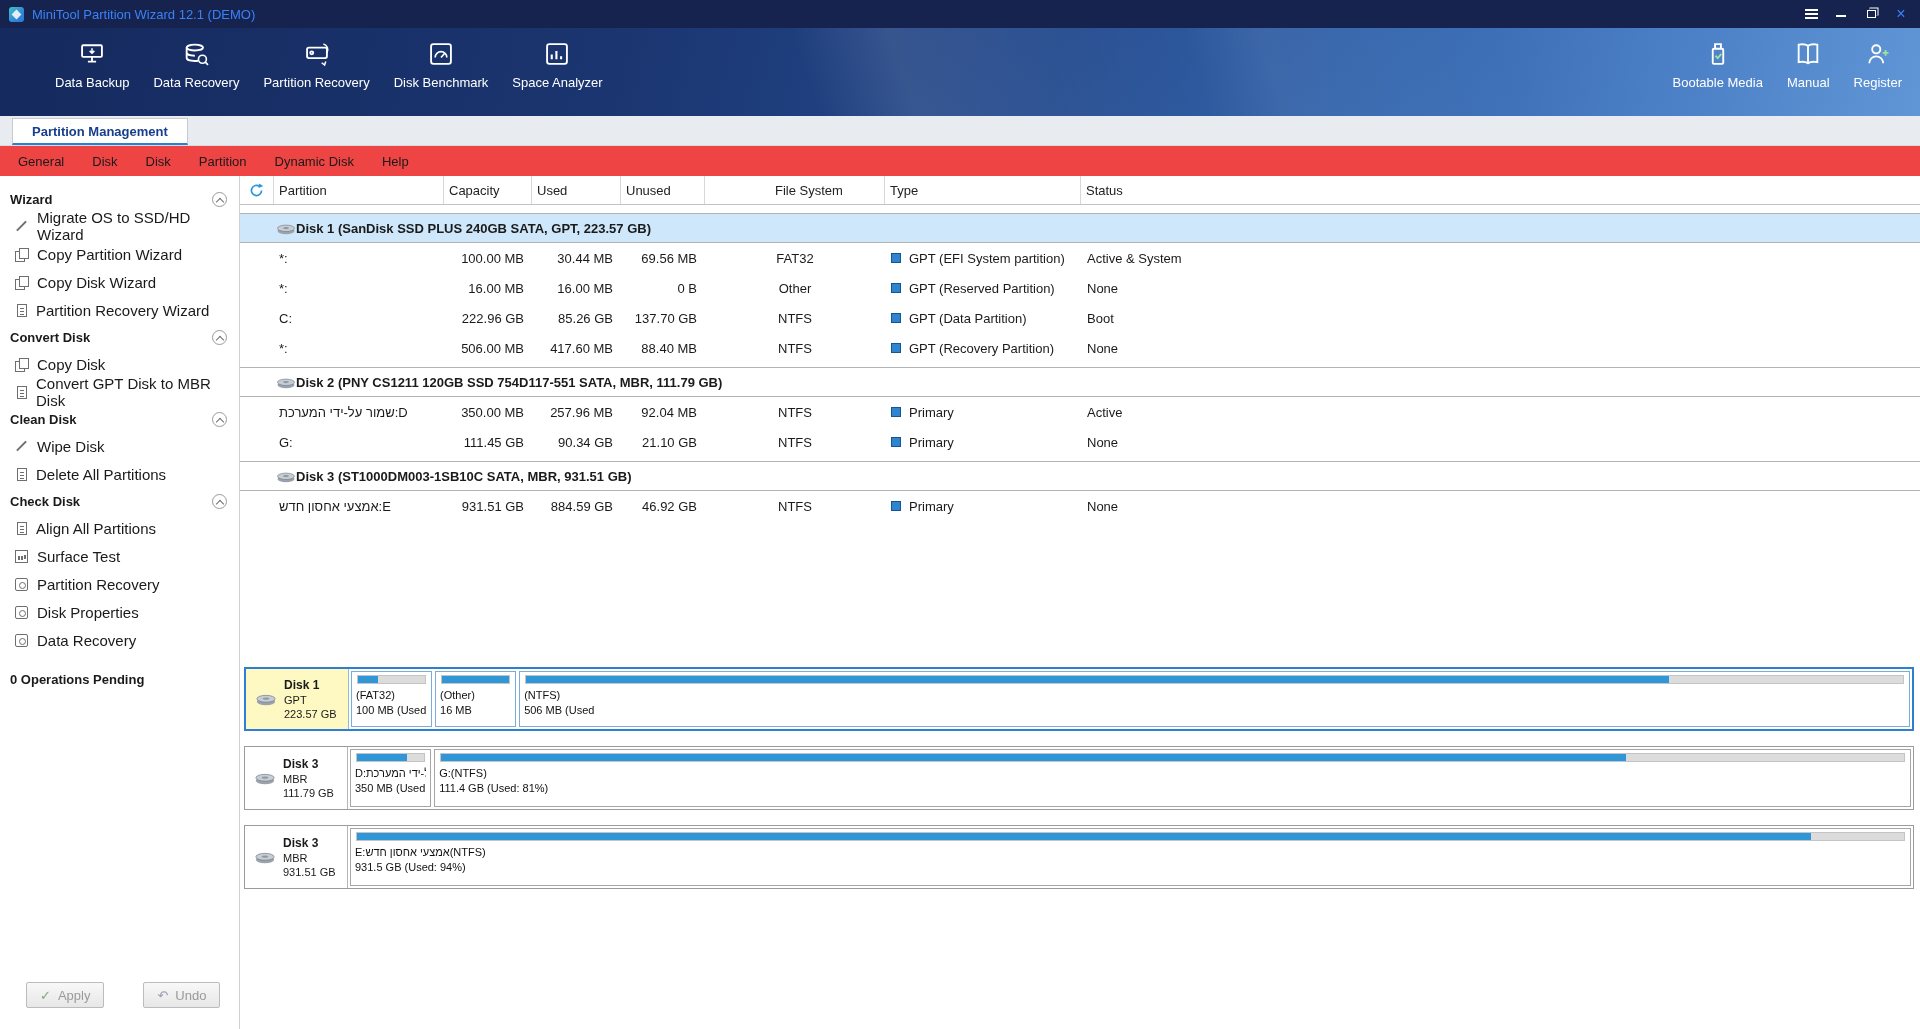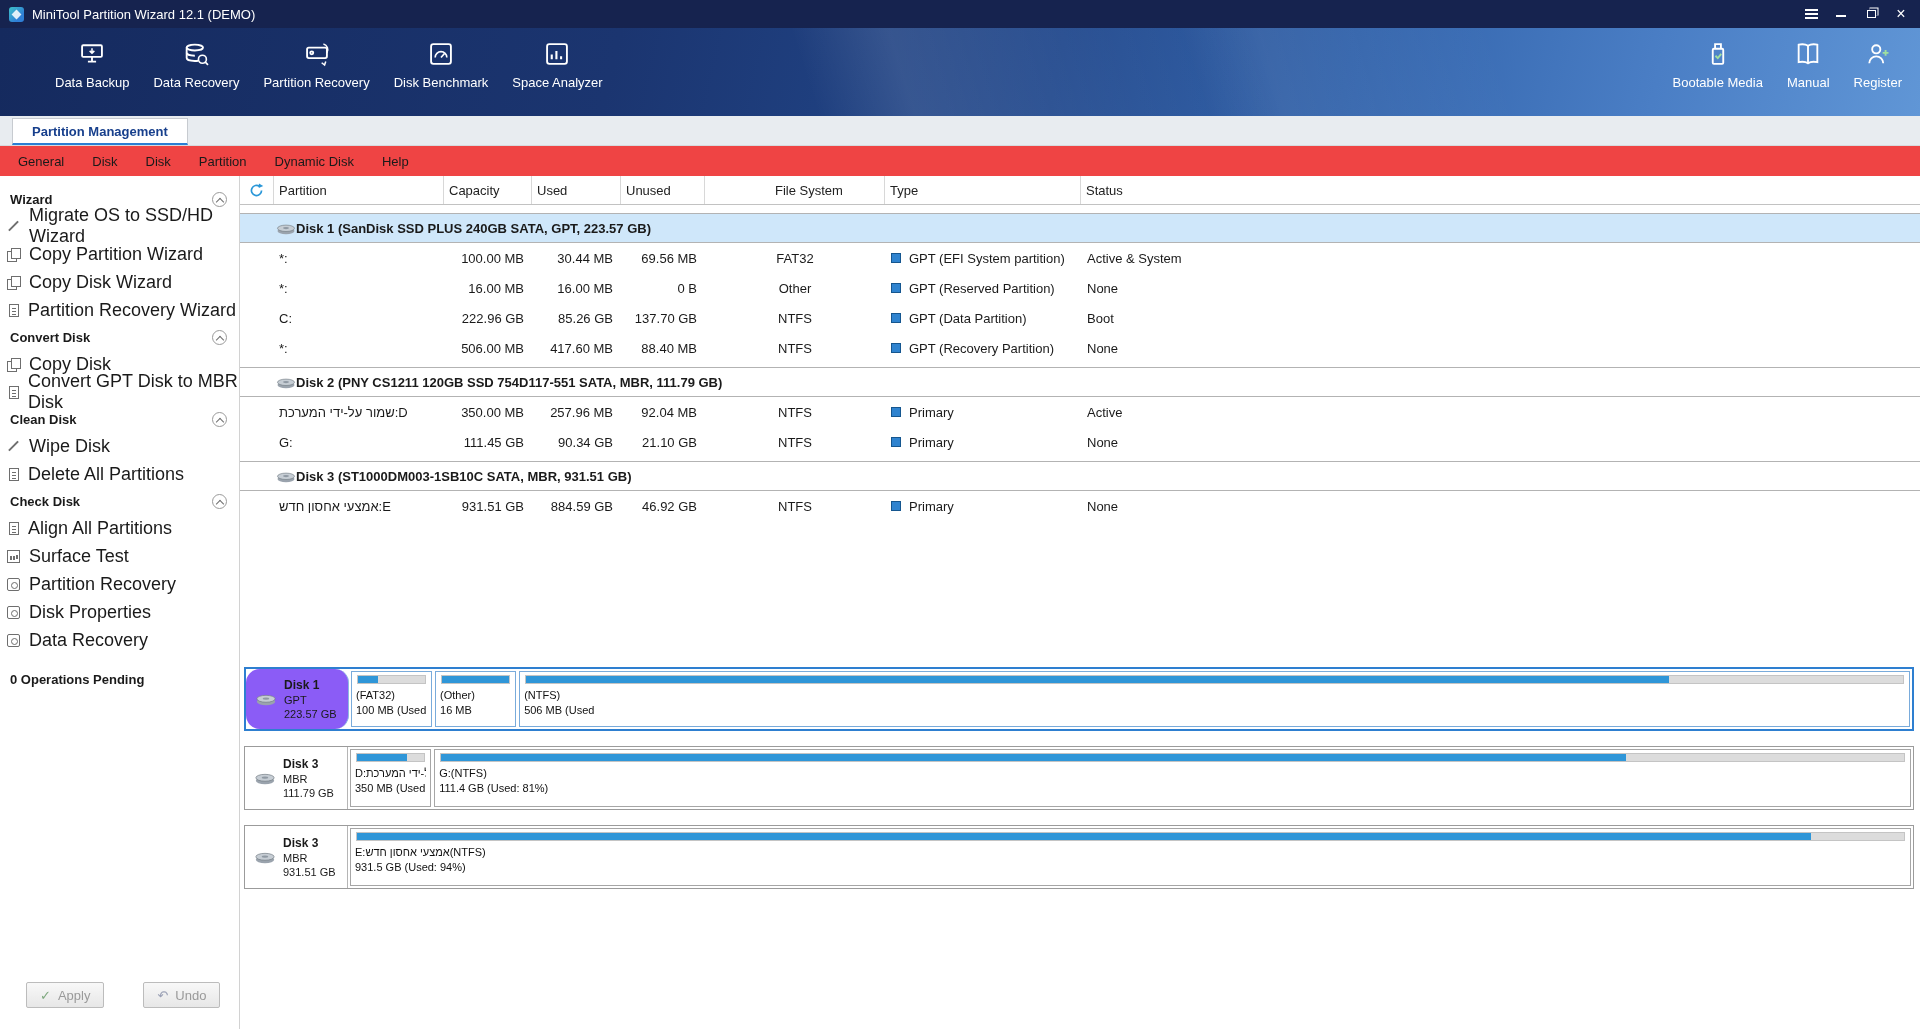--- a/index.html
+++ b/index.html
@@ -1,19 +1,19 @@
 <!DOCTYPE html>
 <html><head>
 <meta charset="utf-8">
 <style>
   * { margin:0; padding:0; box-sizing:border-box; }
   html,body { width:1920px; height:1029px; overflow:hidden; font-family:"Liberation Sans","DejaVu Sans",sans-serif; background:#fff; color:#1a1a1a; }
 
   
-  .titlebar { height:28px; background:#16234f; display:flex; align-items:center; color:#ffffff; font-size:13px; }
+  .titlebar { height:28px; background:#16234f; display:flex; align-items:center; color:#3b82f6; font-size:13px; }
   .applogo { width:15px; height:15px; border-radius:3px; margin:0 8px 0 9px; background:linear-gradient(135deg,#3fc3c9 0%,#2f7fd6 70%); position:relative; }
   .applogo::after { content:""; position:absolute; left:4px; top:4px; width:7px; height:7px; background:#fff; transform:rotate(45deg); opacity:.85; }
   .tb-title { flex:1; }
   .wbtns { display:flex; align-items:center; padding-right:4px; }
   .wb { width:30px; height:28px; display:flex; align-items:center; justify-content:center; cursor:default; }
   .ic-menu { width:13px; height:2px; background:#fff; box-shadow:0 -4px 0 #fff, 0 4px 0 #fff; }
   .ic-min { width:10px; height:2px; background:#fff; margin-top:4px; }
   .ic-max { width:9px; height:8px; border:1.5px solid #fff; box-shadow:2px -2px 0 -0.5px #16234f, 2.5px -2.5px 0 0 #fff; }
   .ic-close { font-size:16px; line-height:1; }
 
@@ -38,21 +38,21 @@
   .mitem { padding:0 14px; height:100%; display:flex; align-items:center; cursor:default; }
 
   
   .content { display:flex; height:853px; position:relative; }
 
   
   .sidebar { width:240px; flex:none; border-right:1px solid #d2d2d2; position:relative; padding-top:10px; background:#fff; }
   .sb-title { height:26px; display:flex; align-items:center; justify-content:space-between; padding:0 12px 0 10px; font-size:13px; font-weight:bold; }
   .chev { width:15px; height:15px; border:1px solid #9a9a9a; border-radius:50%; position:relative; flex:none; }
   .chev::after { content:""; position:absolute; left:4px; top:6px; width:5px; height:5px; border-left:1px solid #6e6e6e; border-top:1px solid #6e6e6e; transform:rotate(45deg); }
-  .sb-item { height:28px; display:flex; align-items:center; padding-left:7px; font-size:18px; cursor:default; }
+  .sb-item { height:28px; display:flex; align-items:center; padding-left:15px; font-size:15px; cursor:default; }
   .si { width:13px; height:13px; position:relative; flex:none; margin-right:9px; }
   .si-page { border:1px solid #6e6e6e; margin-left:2px; width:10px; }
   .si-page::after { content:""; position:absolute; left:2px; top:3px; width:4px; height:1px; background:#6e6e6e; box-shadow:0 3px 0 #6e6e6e, 0 6px 0 #6e6e6e; }
   .si-copy::before { content:""; position:absolute; left:0; top:3px; width:8px; height:9px; border:1px solid #6e6e6e; background:#fff; }
   .si-copy::after { content:""; position:absolute; left:4px; top:0; width:8px; height:9px; border:1px solid #6e6e6e; background:#fff; }
   .si-pen::before { content:""; position:absolute; left:0; top:5px; width:13px; height:2px; background:#6e6e6e; transform:rotate(-45deg); }
   .si-chart { border:1px solid #6e6e6e; }
   .si-chart::after { content:""; position:absolute; left:2px; bottom:2px; width:2px; height:4px; background:#6e6e6e; box-shadow:3px 0 0 #6e6e6e, 6px -1px 0 #6e6e6e; }
   .si-disk { border:1px solid #6e6e6e; border-radius:2px; }
   .si-disk::after { content:""; position:absolute; left:3px; top:3px; width:5px; height:5px; border:1px solid #6e6e6e; border-radius:50%; }
@@ -79,21 +79,21 @@
   .cell.fs { text-align:center; }
   .cell.type { display:flex; align-items:center; padding-left:6px; overflow:hidden; white-space:nowrap; }
   .cell.status { padding-left:6px; }
   .tsq { display:inline-block; width:10px; height:10px; background:#2f83cf; border:1px solid #15568f; margin-right:8px; flex:none; }
 
   
   .map { position:absolute; top:491px; left:4px; right:6px; }
   .map-disk { display:flex; height:64px; margin-bottom:15px; border:1px solid #9b9b9b; background:#fff; }
   .map-disk.selected { border:2px solid #2e7fd0; }
   .map-info { width:103px; flex:none; display:flex; align-items:center; gap:7px; padding-left:9px; border-right:1px solid #b5b5b5; background:#fff; }
-  .map-disk.selected .map-info { background:#8b5cf6; border-right-color:#8db9e2;border-radius:14px; }
+  .map-disk.selected .map-info { background:#fef9c3; border-right-color:#8db9e2; }
   .mi-name { font-weight:bold; font-size:12px; line-height:15px; }
   .mi-sub { font-size:11px; line-height:14px; }
   .map-blocks { flex:1; display:flex; gap:3px; padding:2px; min-width:0; }
   .map-block { flex:0 0 auto; border:1px solid #a6a6a6; padding:1px 4px 0; overflow:hidden; background:#fff; min-width:0; }
   .map-block:last-child { flex:1 0 auto; }
   .map-disk.selected .map-block { border-color:#79abdb; }
   .pbar { height:9px; background:#dcdcdc; border:1px solid #c4c4c4; margin:2px 1px 4px; }
   .pbar i { display:block; height:100%; background:#2f96d8; }
   .blbl, .bdtl { font-size:11px; line-height:15px; white-space:nowrap; overflow:hidden; color:#111; }
 

